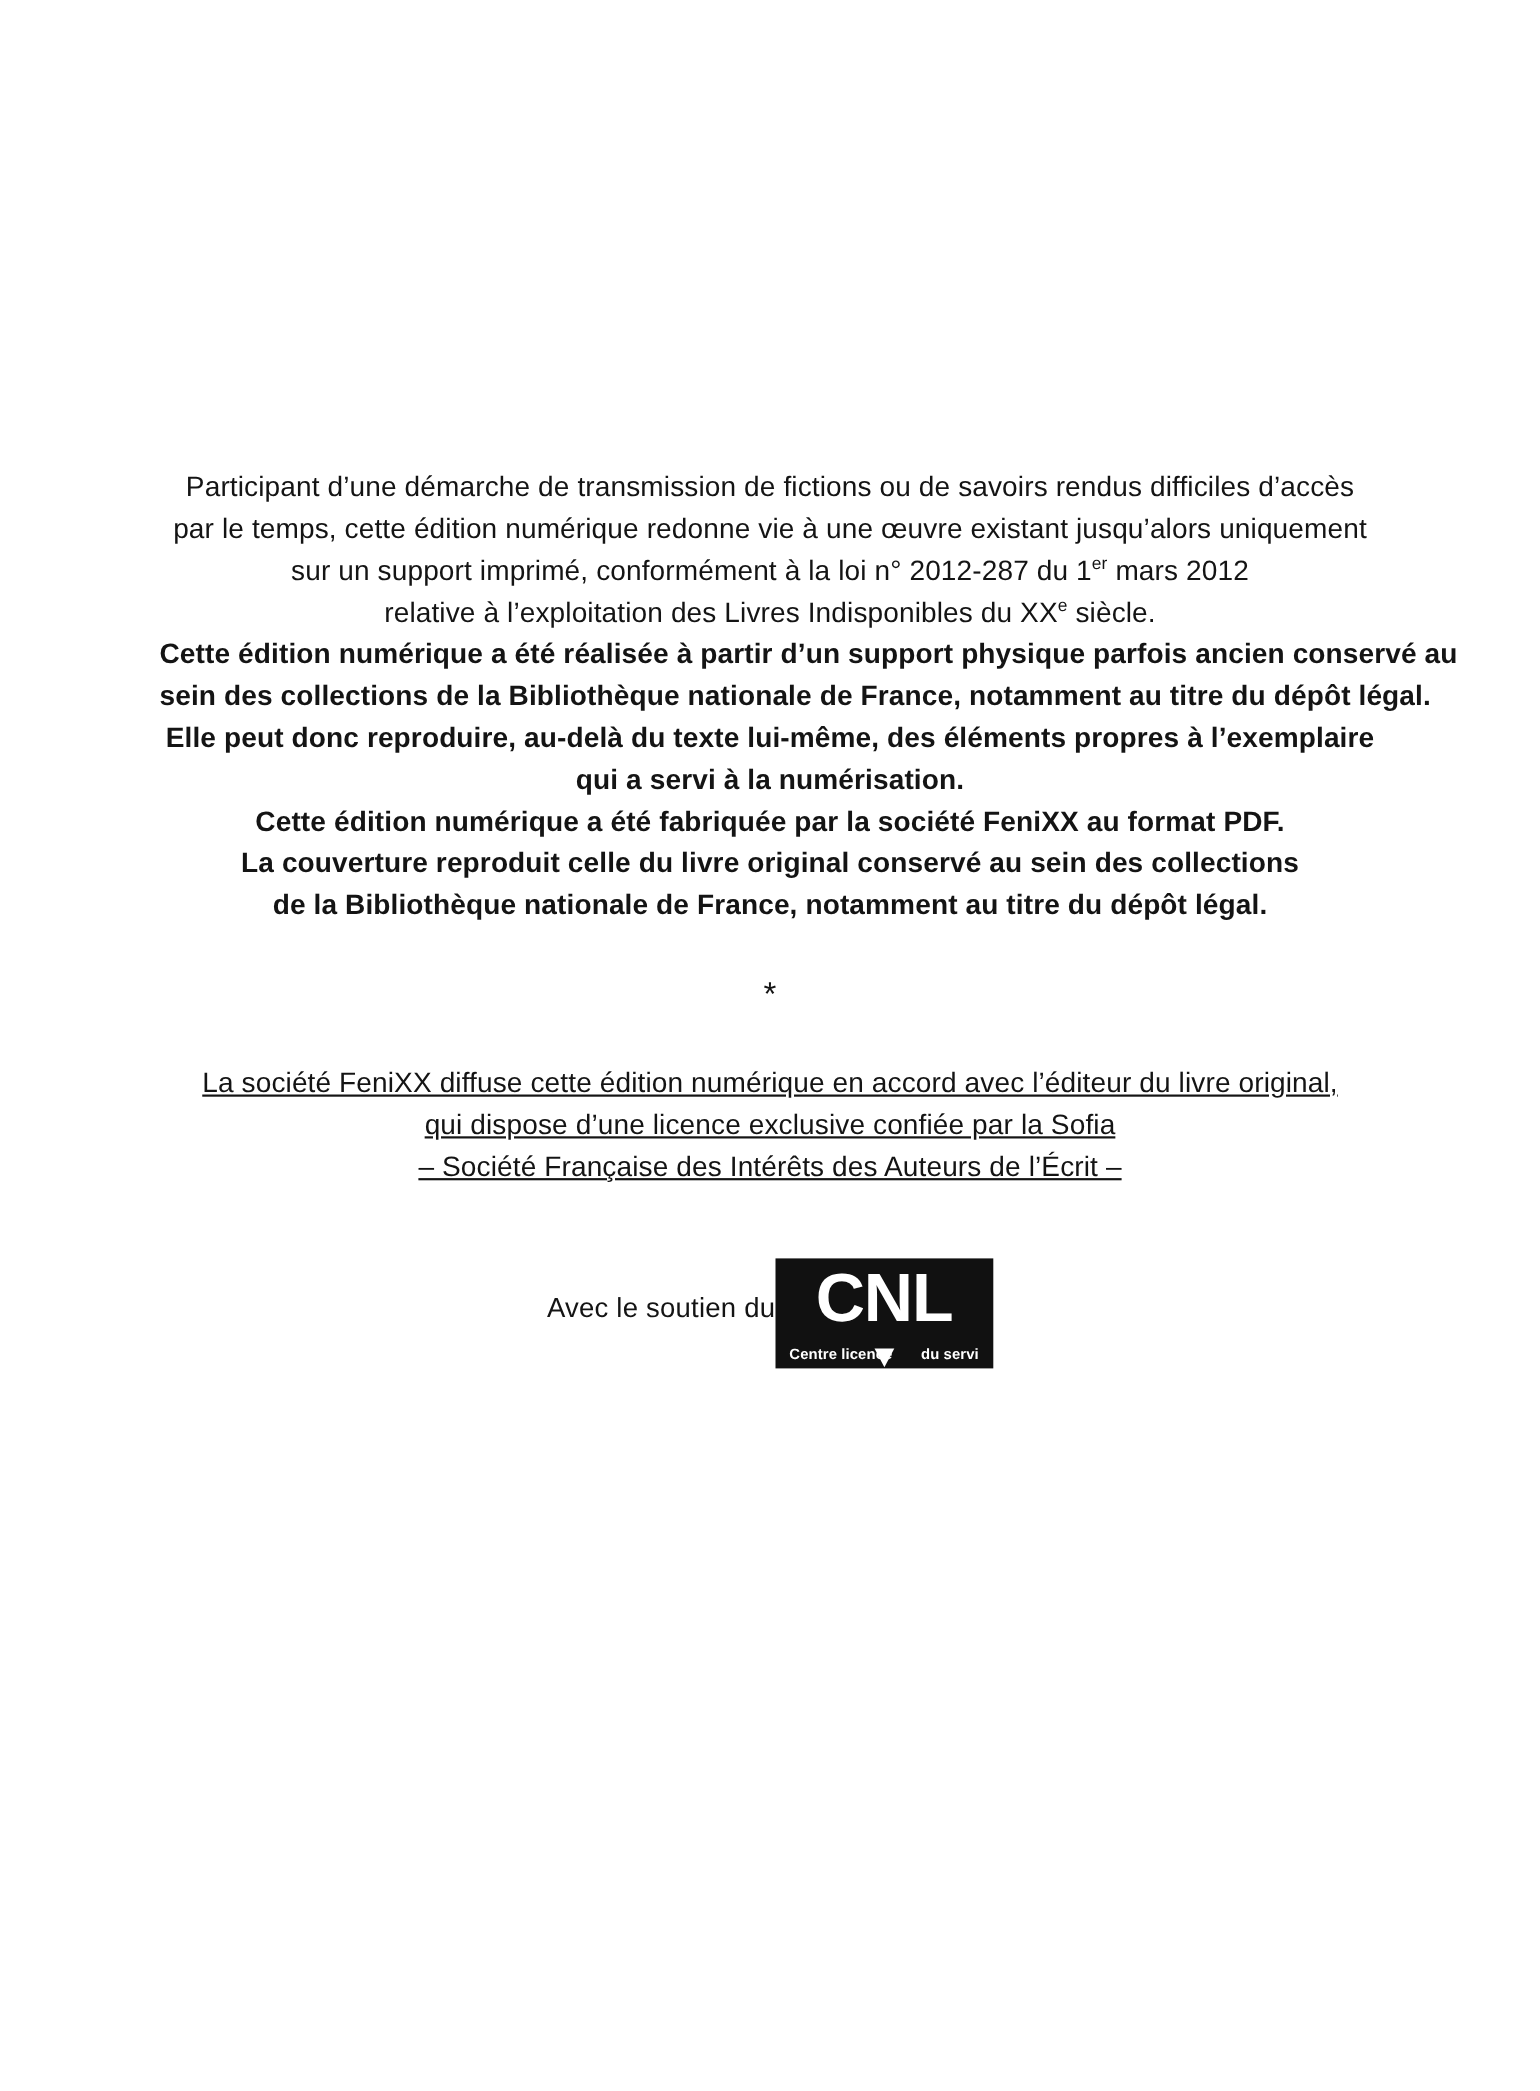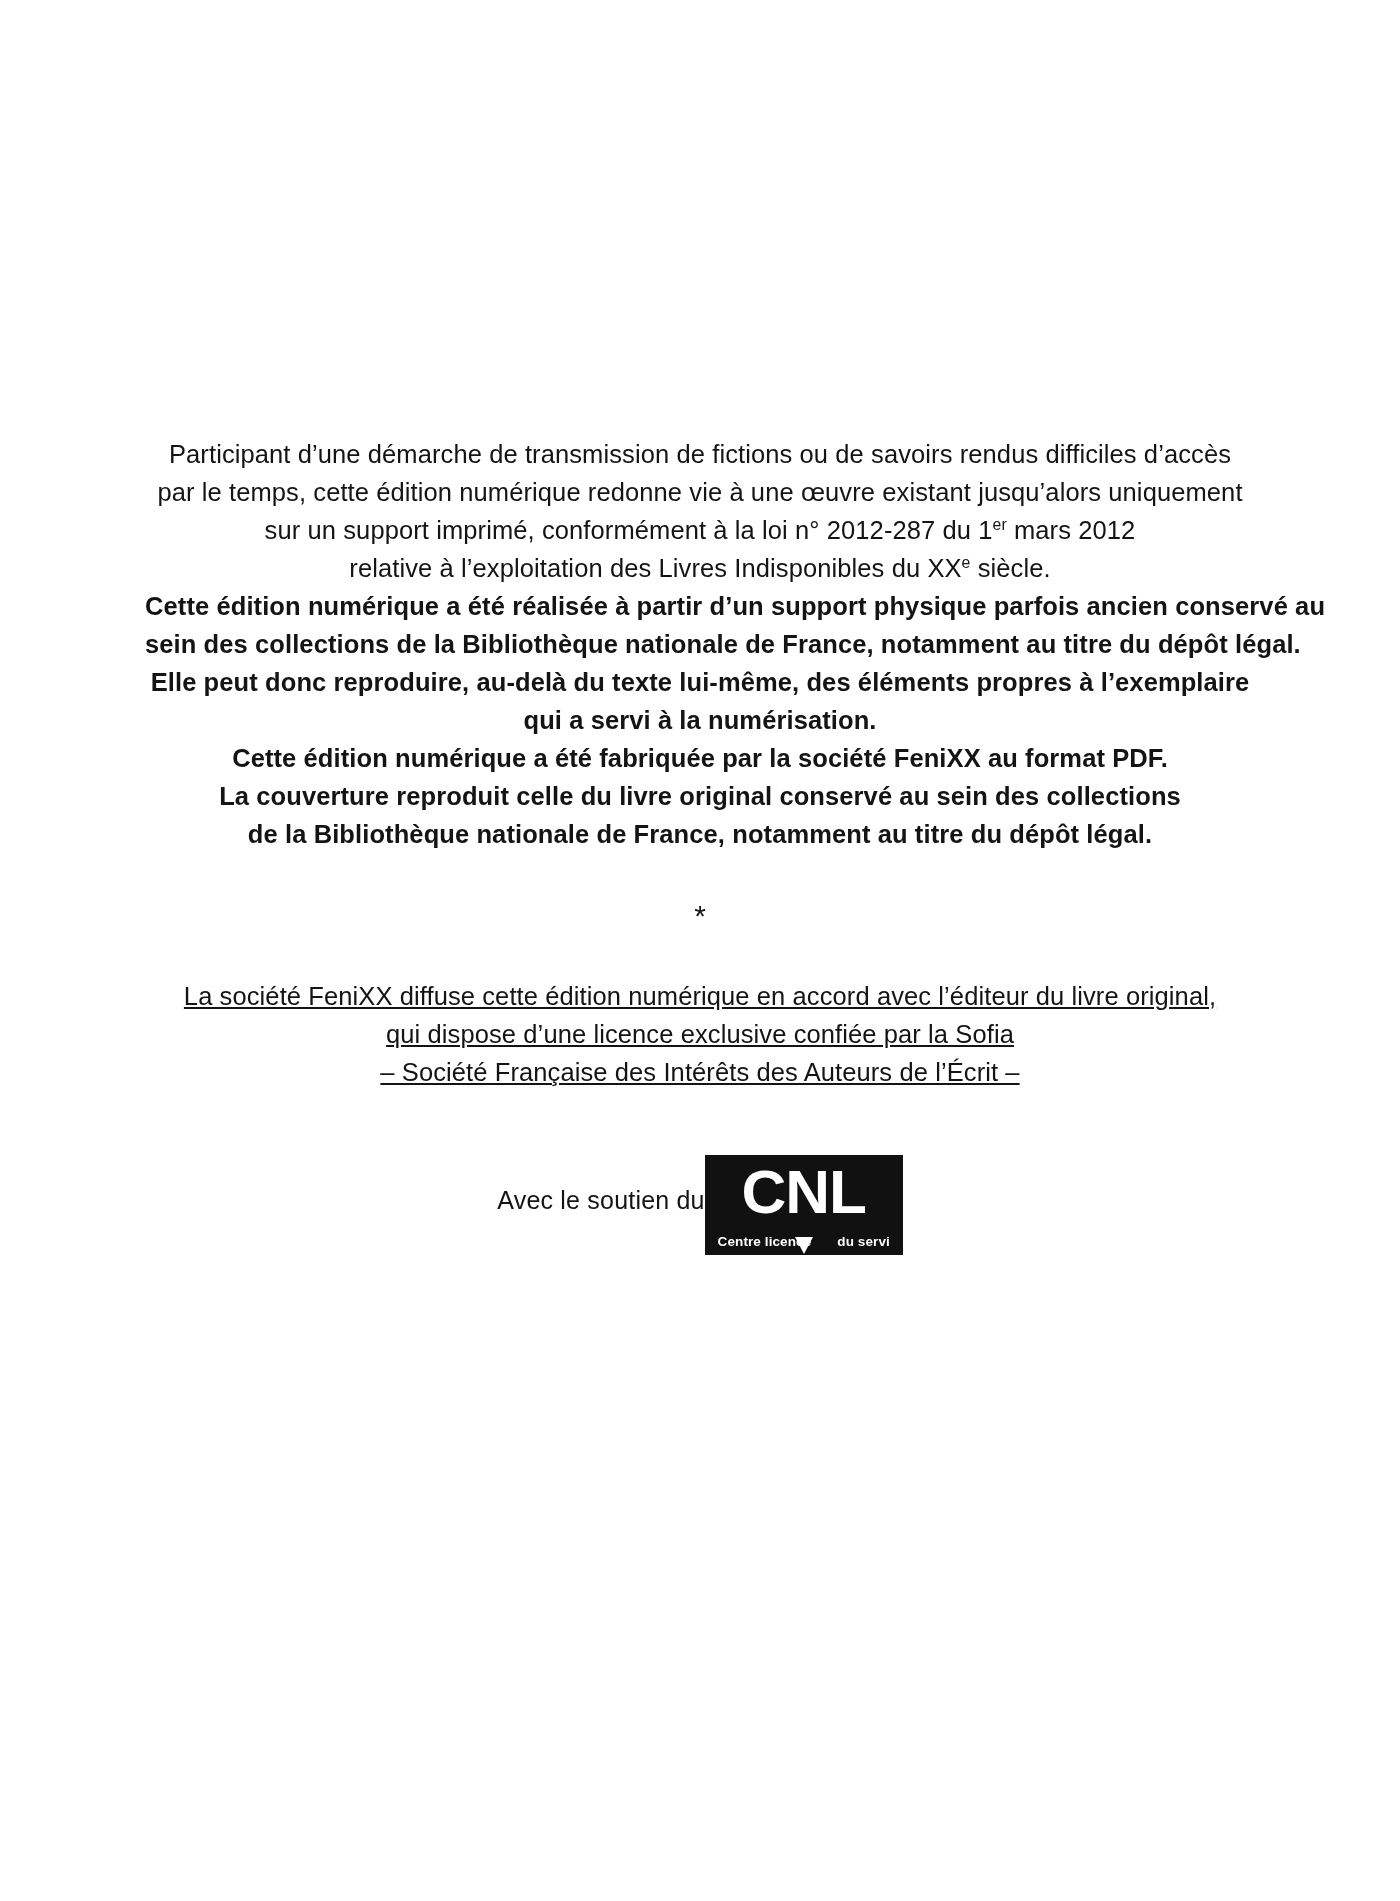--- a/index.html
+++ b/index.html
@@ -12,21 +12,21 @@
     height: 1901px;
     font-family: "Liberation Sans", sans-serif;
     color: #111111;
     position: relative;
     overflow: hidden;
   }
   .page {
     width: 1400px;
     height: 1901px;
     box-sizing: border-box;
-    padding: 15px 160px;
+    padding: 4px 160px;
     display: flex;
     flex-direction: column;
     align-items: center;
   }
   .spacer-top {
     height: 420px;
     flex: none;
   }
   .para {
     width: 1110px;

